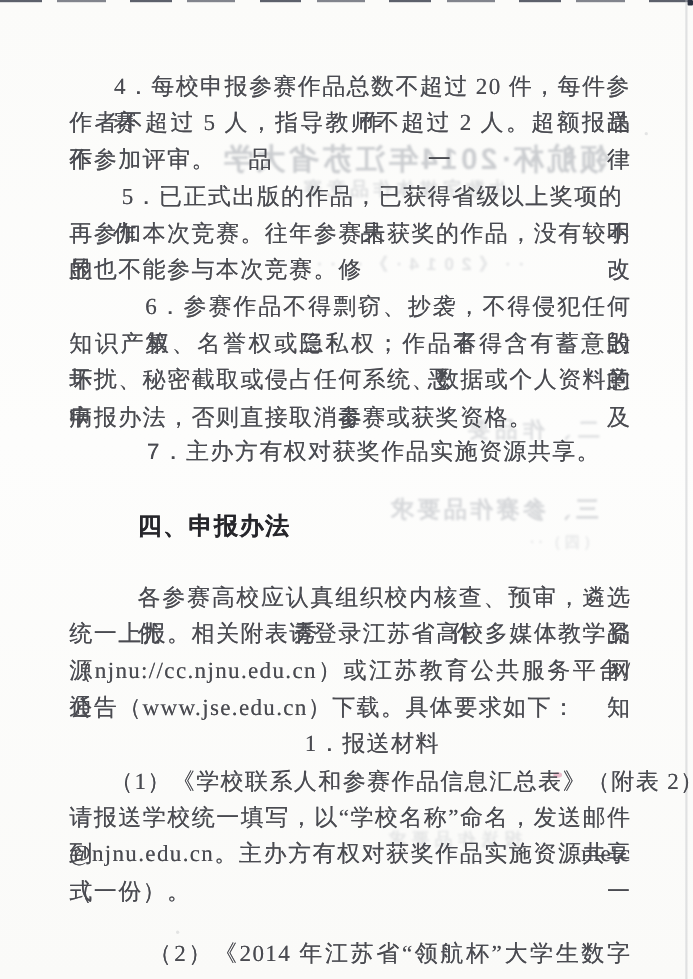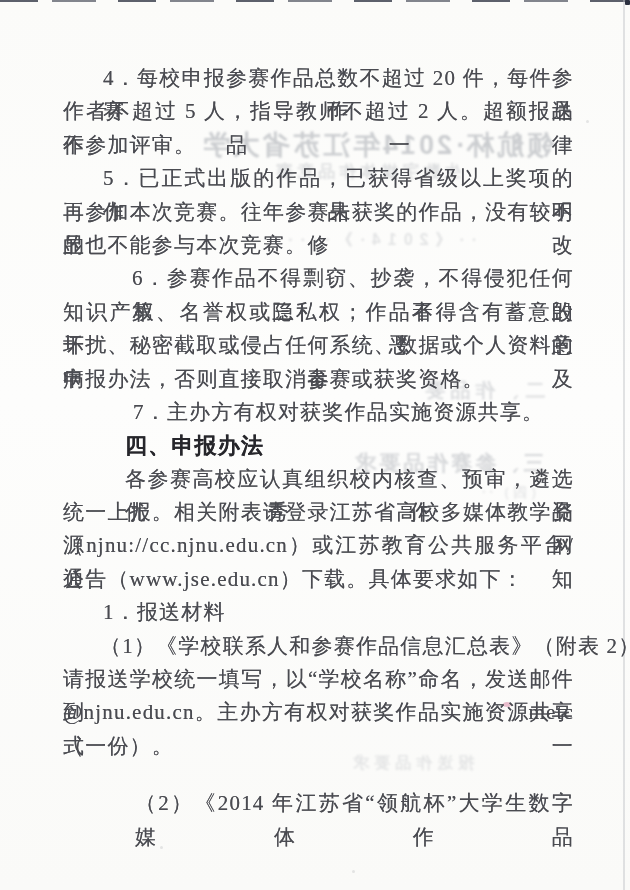--- a/index.html
+++ b/index.html
@@ -55,24 +55,24 @@
   .textblock{
     position:absolute;left:63px;top:62px;width:511px;
   }
   .ln{
     height:33.4px;line-height:33.4px;font-size:21px;
     color:#4a4b51;letter-spacing:1.2px;white-space:nowrap;
     text-shadow:0 0 .5px rgba(74,75,81,.75);
   }
   .j{text-align:justify;text-align-last:justify;white-space:normal;}
   .ind37{padding-left:37px;}
-  .ind40{padding-left:40px;}
-  .ind62{padding-left:62px;}
+  .ind40{padding-left:40px;text-align:center;}
+  .ind62{padding-left:62px;margin-top:32px;}
   .ind69{padding-left:69px;}
-  .ind70{padding-left:70px;}
+  .ind70{padding-left:70px;font-family:Liberation Mono, monospace;}
   .ind72{padding-left:72px;margin-top:24px;}
   .hd{
     font-family:"Liberation Sans","DejaVu Sans",sans-serif;
     font-weight:bold;color:#26262b;font-size:22px;
     text-shadow:0 0 .6px rgba(38,38,43,.8);
   }
 </style>
 </head>
 <body>
 

